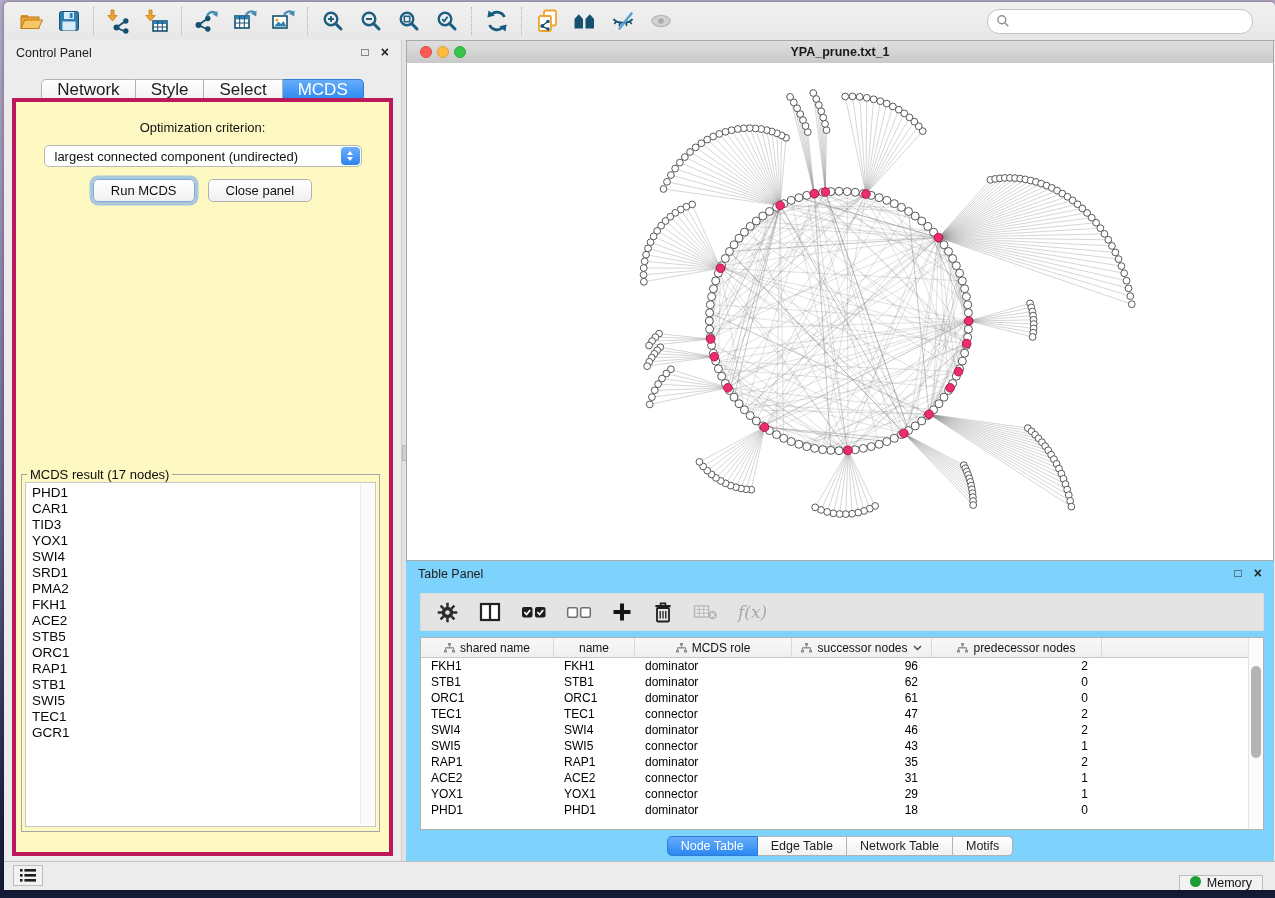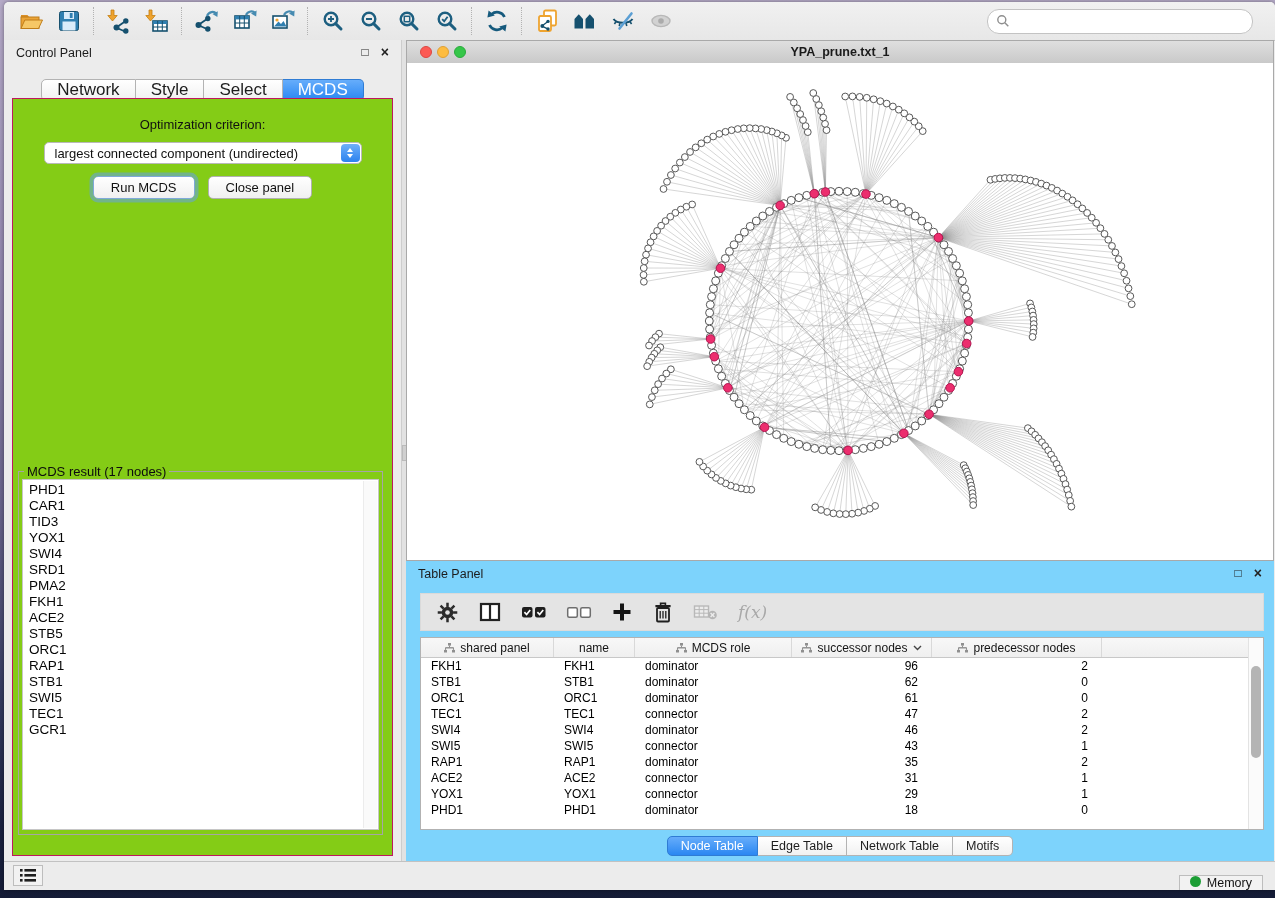--- a/index.html
+++ b/index.html
@@ -29,21 +29,21 @@
   .ph-icons .closex{font-weight:bold;font-size:14px;}
   
   .seg-tabs{display:flex;justify-content:center;}
   .seg-tab{background:linear-gradient(#ffffff,#f1f1f1);border:1px solid #b3b3b3;border-left:none;
     padding:3px 15px;font-size:17px;color:#1d1d1d;cursor:pointer;line-height:14px;}
   .seg-tab:first-child{border-left:1px solid #b3b3b3;border-radius:5px 0 0 5px;}
   .seg-tab:last-child{border-radius:0 5px 5px 0;}
   .seg-tab.active{background:linear-gradient(#66adfb,#2a87f2);border-color:#2f7cd4;color:#fff;}
   
   #control-panel{position:absolute;left:0;top:38px;width:397px;bottom:28px;background:#ececec;}
-  .cp-inner{position:absolute;left:8px;right:8px;top:58px;bottom:6px;background:#84cc16;border:1px solid #be185d;}
+  .cp-inner{position:absolute;left:8px;right:8px;top:58px;bottom:6px;background:#fef9c3;border:4px solid #be185d;}
   .opt-label{margin-top:18px;text-align:center;font-size:13px;color:#111;}
   .mac-select{margin:10px auto 0;width:318px;height:22px;background:#fff;border:1px solid #b9b9b9;border-radius:5px;
     position:relative;display:flex;align-items:center;padding-left:10px;font-size:13px;color:#111;box-sizing:border-box;cursor:pointer;}
   .stepper{position:absolute;right:1px;top:1px;bottom:1px;width:19px;border-radius:4px;
     background:linear-gradient(#6fb0fa,#2c82ee);display:flex;flex-direction:column;align-items:center;justify-content:center;gap:2px;}
   .tri{width:0;height:0;border-left:3.5px solid transparent;border-right:3.5px solid transparent;}
   .tri.up{border-bottom:4.5px solid #fff;}
   .tri.down{border-top:4.5px solid #fff;}
   .btn-row{display:flex;justify-content:center;gap:13px;margin-top:12px;}
   .mac-btn{background:linear-gradient(#ffffff,#f0f0f0);border:1px solid #b1b1b1;border-radius:5px;
@@ -682,21 +682,21 @@
       <div class="t-header">
           <div class="th" style="width: 133px;">
             <svg width="11" height="10" viewBox="0 0 11 10">
               <g fill="#8f8f8f">
                 <rect x="4" y="0" width="3" height="2.6"></rect>
                 <rect x="0" y="6.9" width="3" height="2.6"></rect>
                 <rect x="8" y="6.9" width="3" height="2.6"></rect>
               </g>
               <path d="M5.5 2.6v2.2M1.5 6.9V4.8h8v2.1M1.5 4.8h8" stroke="#8f8f8f" fill="none" stroke-width="1"></path>
             </svg>
-            <span>shared panel</span>
+            <span>shared name</span>
           </div>
           <div class="th" style="width: 81px;">
             <span>name</span>
           </div>
           <div class="th" style="width: 157px;">
             <svg width="11" height="10" viewBox="0 0 11 10">
               <g fill="#8f8f8f">
                 <rect x="4" y="0" width="3" height="2.6"></rect>
                 <rect x="0" y="6.9" width="3" height="2.6"></rect>
                 <rect x="8" y="6.9" width="3" height="2.6"></rect>

